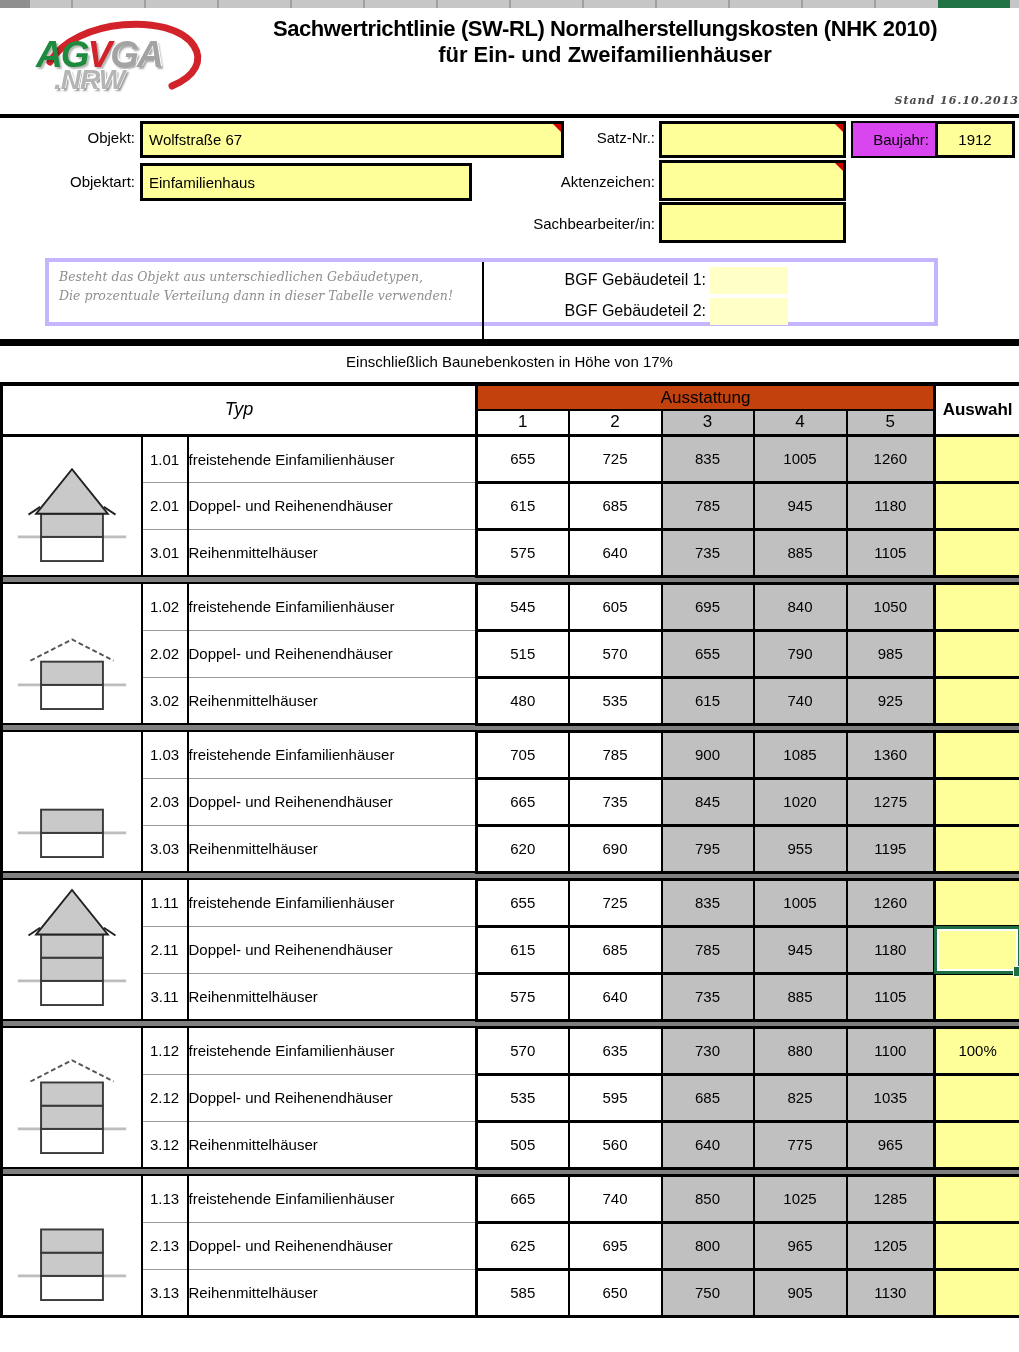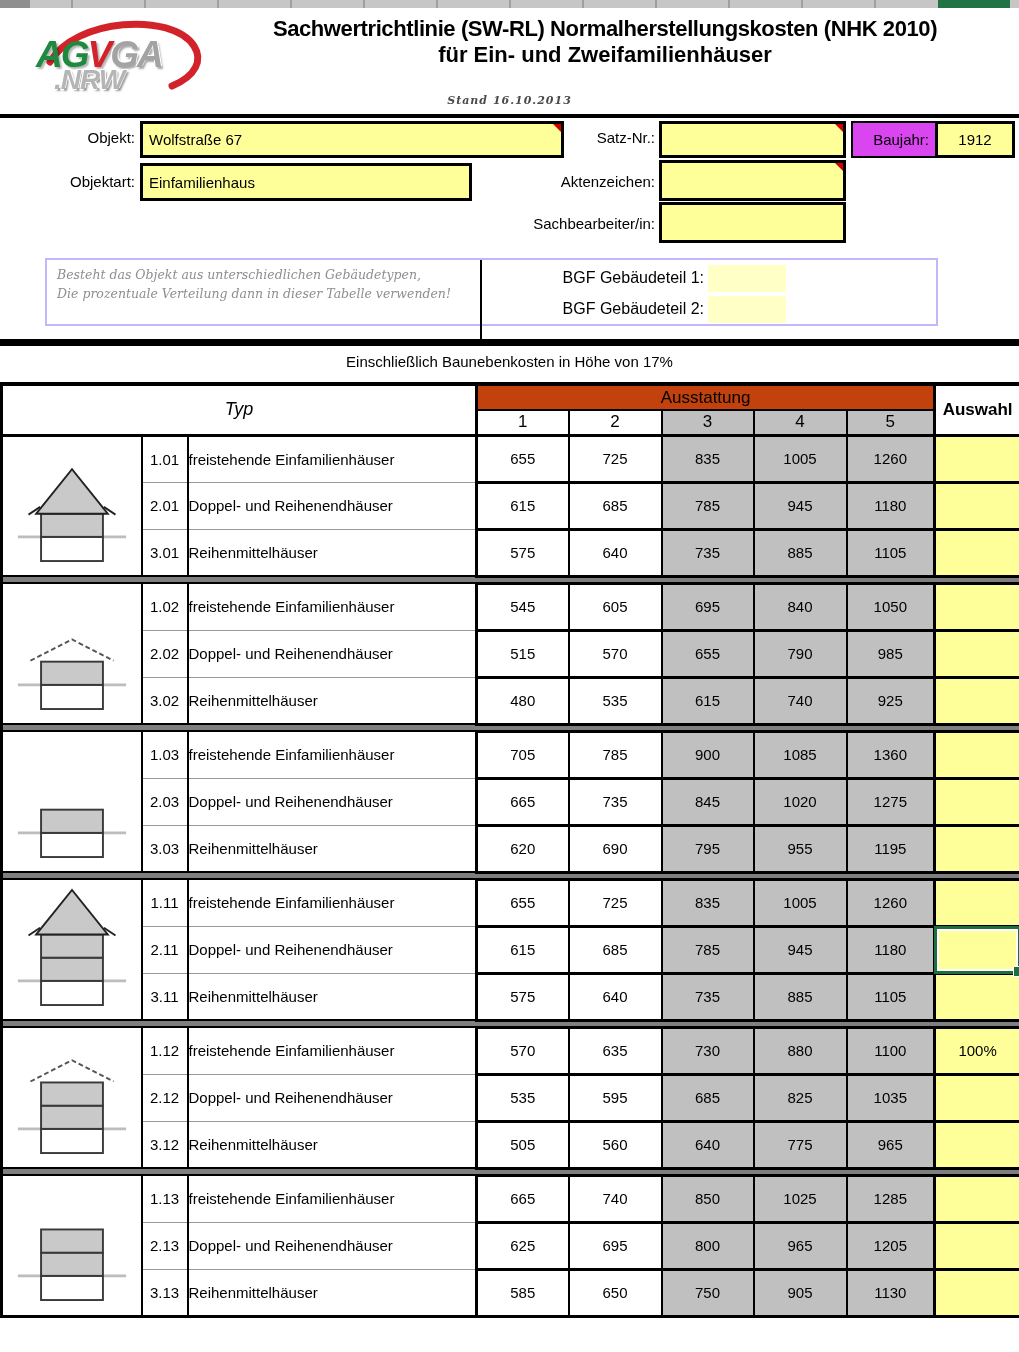--- a/index.html
+++ b/index.html
@@ -17,33 +17,33 @@
     font-size:37px;letter-spacing:-2px;text-shadow:2px 2px 2px rgba(0,0,0,.30);}
   .lg-green{color:#1d8a3e;}.lg-red{color:#d2232a;}
   .lg-gray{color:#a3a3a3;text-shadow:-1px -1px 0 #fff,1px -1px 0 #fff,2px 2px 2px rgba(0,0,0,.35);}
   .logo-line2{position:absolute;left:34px;top:52px;font-weight:bold;font-style:italic;
     font-size:28px;letter-spacing:-1px;color:#b5b5b5;
     text-shadow:-1px -1px 0 #fff,1px -1px 0 #fff,-1px 1px 0 #fff,2px 2px 2px rgba(0,0,0,.4);}
   
   .title{position:absolute;left:205px;top:16px;width:800px;text-align:center;font-weight:bold;}
   .title .t1{font-size:22px;letter-spacing:-0.4px;}
   .title .t2{font-size:22px;}
-  .stand{position:absolute;left:0;top:94px;width:1019px;text-align:center;
+  .stand{position:absolute;left:0;top:94px;width:1019px;text-align:right;
     font-family:"DejaVu Serif",serif;font-style:italic;font-weight:bold;font-size:11px;color:#4a4a4a;letter-spacing:1px;}
   
   .form-topline{position:absolute;left:0;top:114px;width:1019px;height:4px;background:#000;}
   .flabel{position:absolute;font-size:15px;text-align:right;}
   .finput{position:absolute;background:#ffff99;border:3px solid #000;font-size:15px;
     padding:2px 6px;display:flex;align-items:center;box-sizing:border-box;}
   .red-tri{position:absolute;top:0;right:0;width:0;height:0;
     border-top:8px solid #d00000;border-left:8px solid transparent;}
   .baujahr-box{position:absolute;background:#d946ef;border:2px solid #000;font-size:15px;
     display:flex;align-items:center;justify-content:flex-end;padding-right:6px;box-sizing:border-box;}
   
-  .note-box{position:absolute;left:45px;top:258px;width:893px;height:68px;border:2px solid #c4b5fd;box-sizing:border-box;}
+  .note-box{position:absolute;left:45px;top:258px;width:893px;height:68px;border:4px solid #c4b5fd;box-sizing:border-box;}
   .note-text{position:absolute;left:10px;top:5px;width:415px;font-family:"DejaVu Serif",serif;
     font-style:italic;font-size:12.5px;line-height:1.52;color:#8e8e8e;}
   .bgf-pane{position:absolute;left:433px;top:0;width:458px;height:80px;border-left:2px solid #000;}
   .bgf-row{position:absolute;left:0;height:32px;display:flex;align-items:center;}
   .bgf-label{width:222px;text-align:right;font-size:16px;}
   .bgf-cell{margin-left:4px;width:78px;height:27px;background:#ffffc6;}
   
   .black-bar{position:absolute;left:0;top:339px;width:1019px;height:7px;background:#000;}
   .caption{position:absolute;left:0;top:353px;width:1019px;text-align:center;font-size:15px;}
   

